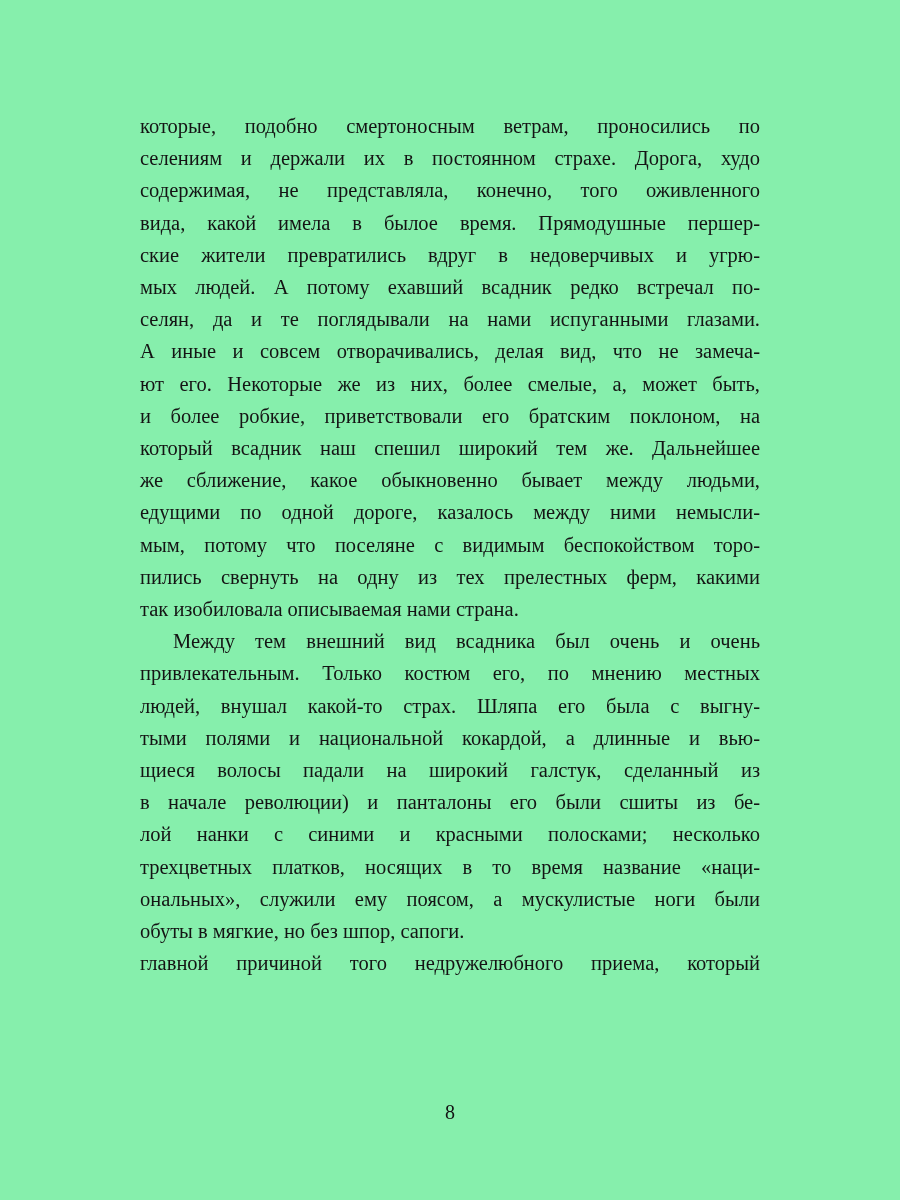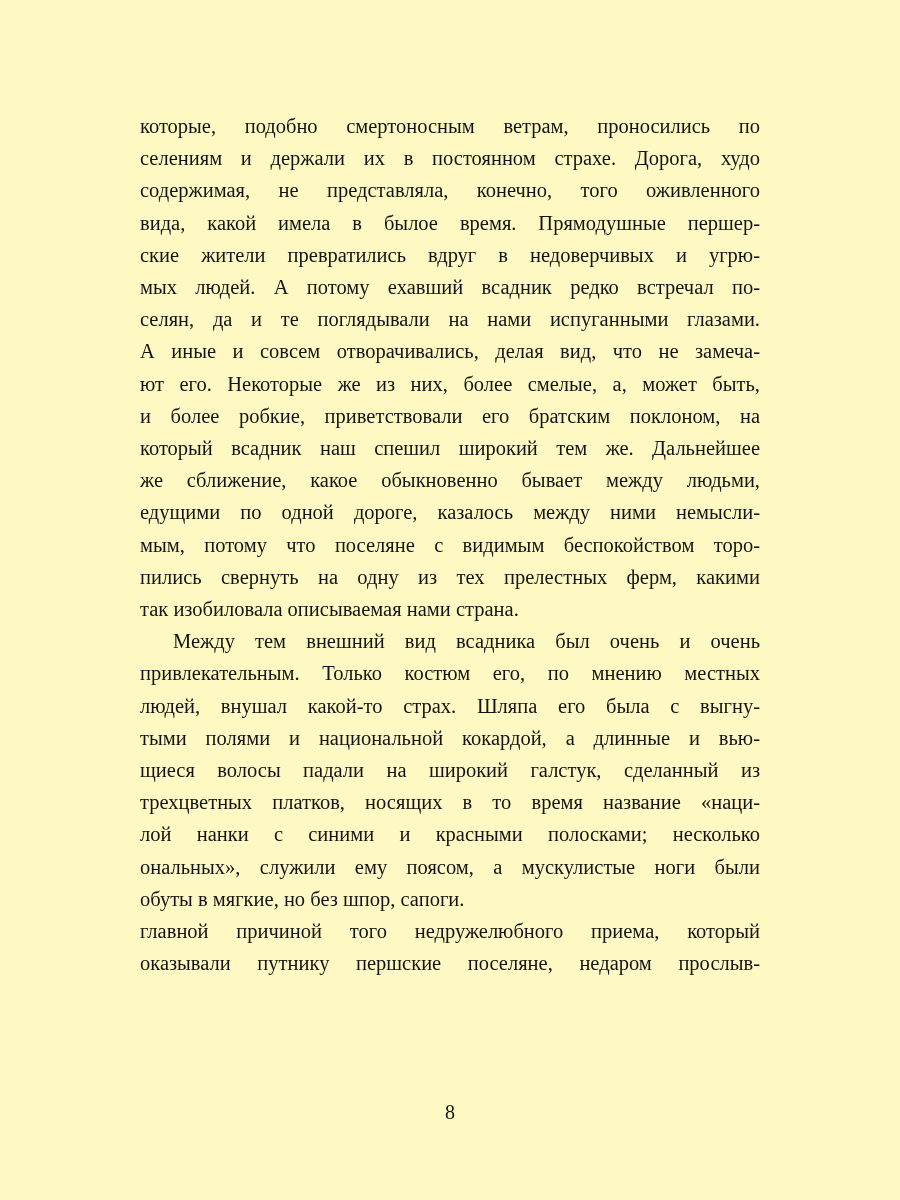--- a/index.html
+++ b/index.html
@@ -4,21 +4,21 @@
 <style>
   html, body {
     margin: 0;
     padding: 0;
     background: #ffffff;
   }
   .page {
     position: relative;
     width: 900px;
     height: 1200px;
-    background: #fef9c3;
+    background: #86efac;
     font-family: "Liberation Serif", "DejaVu Serif", serif;
     color: #141414;
     overflow: hidden;
   }
   .text-block {
     position: absolute;
     left: 140px;
     top: 110px;
     width: 620px;
   }
@@ -73,24 +73,24 @@
         <div class="line">мым, потому что поселяне с видимым беспокойством торо-</div>
         <div class="line">пились свернуть на одну из тех прелестных ферм, какими</div>
         <div class="line last">так изобиловала описываемая нами страна.</div>
       </div>
       <div class="paragraph">
         <div class="line first-indent">Между тем внешний вид всадника был очень и очень</div>
         <div class="line">привлекательным. Только костюм его, по мнению местных</div>
         <div class="line">людей, внушал какой-то страх. Шляпа его была с выгну-</div>
         <div class="line">тыми полями и национальной кокардой, а длинные и вью-</div>
         <div class="line">щиеся волосы падали на широкий галстук, сделанный из</div>
+        <div class="line">в начале революции) и панталоны его были сшиты из бе-</div>
+        <div class="line">лой нанки с синими и красными полосками; несколько</div>
         <div class="line">трехцветных платков, носящих в то время название «наци-</div>
-        <div class="line">лой нанки с синими и красными полосками; несколько</div>
         <div class="line">ональных», служили ему поясом, а мускулистые ноги были</div>
         <div class="line last">обуты в мягкие, но без шпор, сапоги.</div>
       </div>
       <div class="paragraph">
         <div class="line">главной причиной того недружелюбного приема, который</div>
-        <div class="line">оказывали путнику першские поселяне, недаром прослыв-</div>
       </div>
     </div>
   <div class="page-number">8</div>
 </div>
 
 </body></html>

